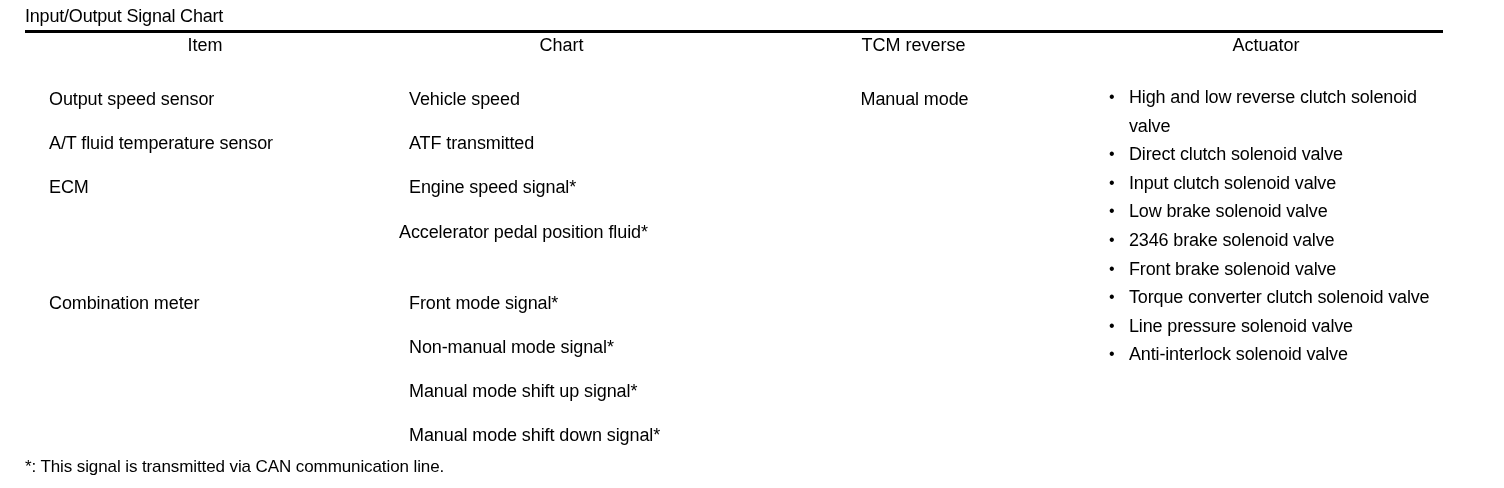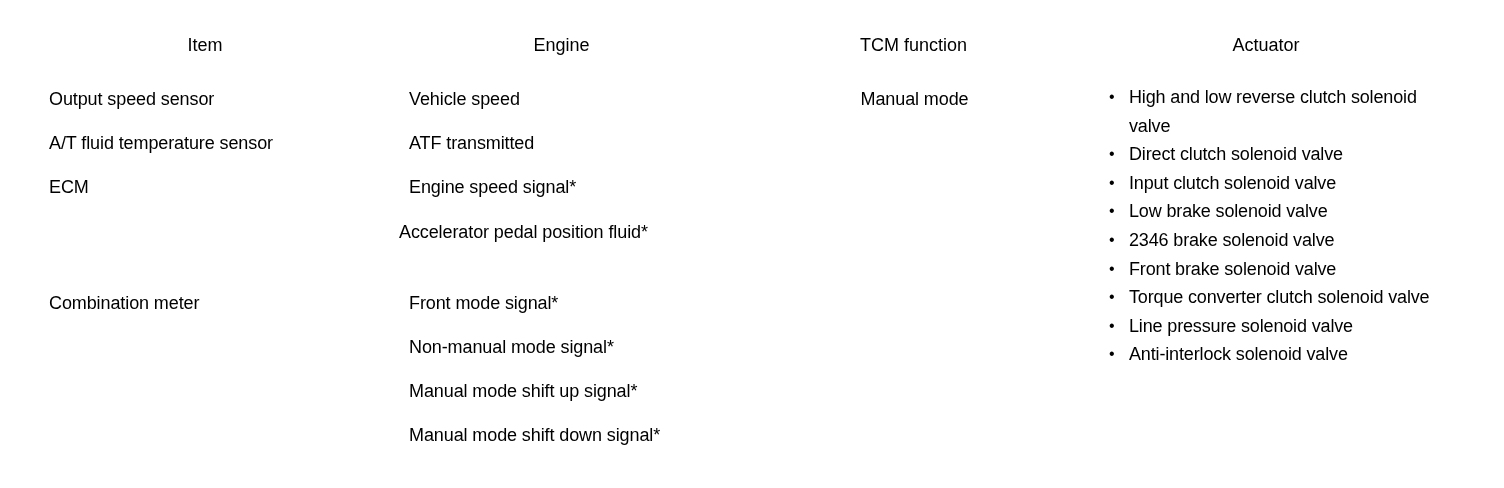--- a/index.html
+++ b/index.html
@@ -150,33 +150,37 @@
     line-height: 22px;
     letter-spacing: -0.1px;
     white-space: nowrap;
   }
 </style>
 </head>
 <body>
 
 <div class="page">
 
+  <div class="title-wrap">
+    <div class="title-text">Input/Output Signal Chart</div>
+    <div class="title-rule"></div>
+  </div>
 
   <table class="sigtable">
     <colgroup>
       <col class="c-item">
       <col class="c-signal">
       <col class="c-tcm">
       <col class="c-act">
     </colgroup>
     <thead>
       <tr class="r-h">
         <th class="head-cell vline-r hl-thick-bot">Item</th>
-        <th class="head-cell vline-r hl-thick-bot">Engine</th>
-        <th class="head-cell vline-r hl-thick-bot">TCM function</th>
+        <th class="head-cell vline-r hl-thick-bot">Chart</th>
+        <th class="head-cell vline-r hl-thick-bot">TCM reverse</th>
         <th class="head-cell hl-thick-bot">Actuator</th>
       </tr>
     </thead>
     <tbody>
 
       <tr class="r-1">
         <td class="vline-r hl-thin-bot">
           <span class="cell left-mid">Output speed sensor</span>
         </td>
         <td class="vline-r hl-thin-bot">
@@ -249,14 +253,15 @@
 
       <tr class="r-8">
         <td class="vline-r hl-thick-bot">
           <span class="cell left-mid">Manual mode shift down signal*</span>
         </td>
       </tr>
 
     </tbody>
   </table>
 
+  <div class="footnote">*: This signal is transmitted via CAN communication line.</div>
 
 </div>
 
 </body></html>

